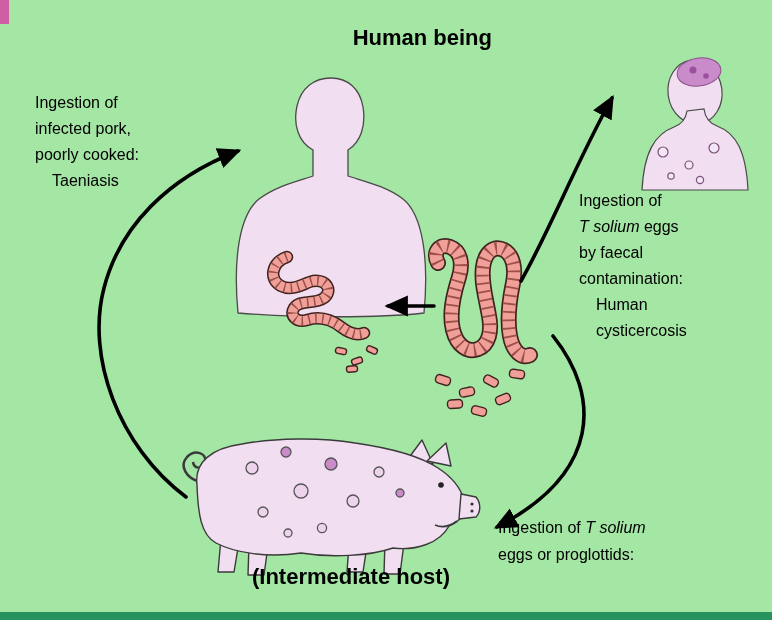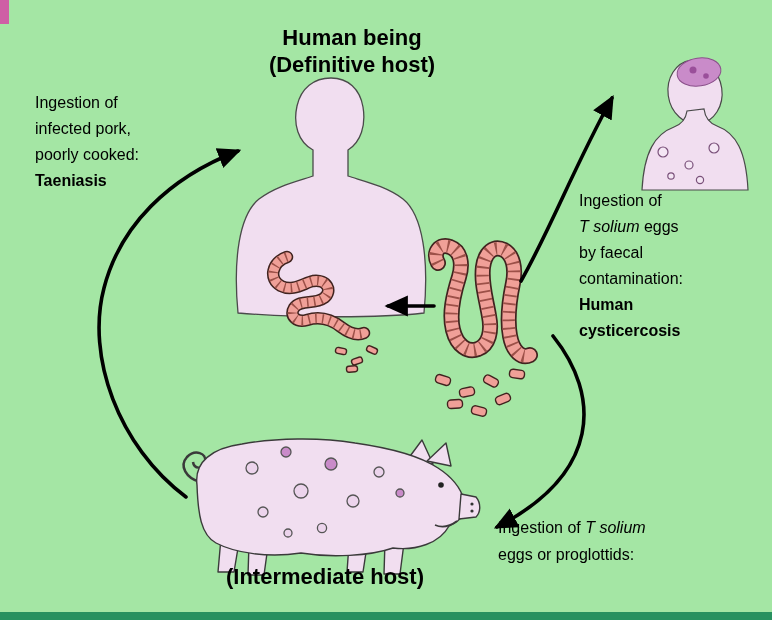--- a/index.html
+++ b/index.html
@@ -4,22 +4,22 @@
 <style>
   * { margin:0; padding:0; box-sizing:border-box; }
   html,body { width:772px; height:620px; }
   .stage {
     position:relative; width:772px; height:620px;
     background:#a4e6a4; overflow:hidden;
     font-family:"Liberation Sans", sans-serif; color:#000;
   }
   .svg-layer { position:absolute; left:0; top:0; }
   .label { position:absolute; font-size:16px; line-height:26px; }
-  .title { position:absolute; text-align:center; font-weight:bold; font-size:22px; line-height:27px; }
-  .bold { font-weight:bold; }
+  .title { position:absolute; text-align:right; font-weight:bold; font-size:22px; line-height:27px; }
+  .bold { font-weight:normal;margin-left:17px; }
   .italic { font-style:italic; }
 
   .arrow { fill:none; stroke:#000; stroke-width:3.6; stroke-linecap:round; }
 
   .worm-outline { fill:none; stroke:#40231f; stroke-width:16; stroke-linecap:round; stroke-linejoin:round; }
   .worm-body    { fill:none; stroke:#f0a098; stroke-width:12.6; stroke-linecap:round; stroke-linejoin:round; }
   .worm-seg     { fill:none; stroke:#9c5048; stroke-width:12.6; stroke-dasharray:1.8 6.4; }
   .worm-outline.thin { stroke-width:12.5; }
   .worm-body.thin    { stroke-width:9.4; }
   .worm-seg.thin     { stroke-width:9.4; stroke-dasharray:1.5 5.4; }
@@ -139,21 +139,20 @@
     <g>
       <path class="arrow" d="M 186 497 C 118 446 86 356 104 288 C 120 226 168 178 238 151" marker-end="url(#ah)"></path>
       <path class="arrow" d="M 434 306 L 388 306" marker-end="url(#ah)"></path>
       <path class="arrow" d="M 521 281 C 550 230 575 165 612 98" marker-end="url(#ah)"></path>
       <path class="arrow" d="M 553 336 C 601 396 601 473 497 527" marker-end="url(#ah)"></path>
     </g>
   </svg>
 
   <div class="title" style="left:212px; top:24px; width:280px;">
     <div>Human being</div>
-    <div>(Definitive host)</div>
   </div>
 
   <div class="label" style="left:35px; top:90px;">
     <div>Ingestion of</div>
     <div>infected pork,</div>
     <div>poorly cooked:</div>
     <div class="bold">Taeniasis</div>
   </div>
 
   <div class="label" style="left:579px; top:188px;">

